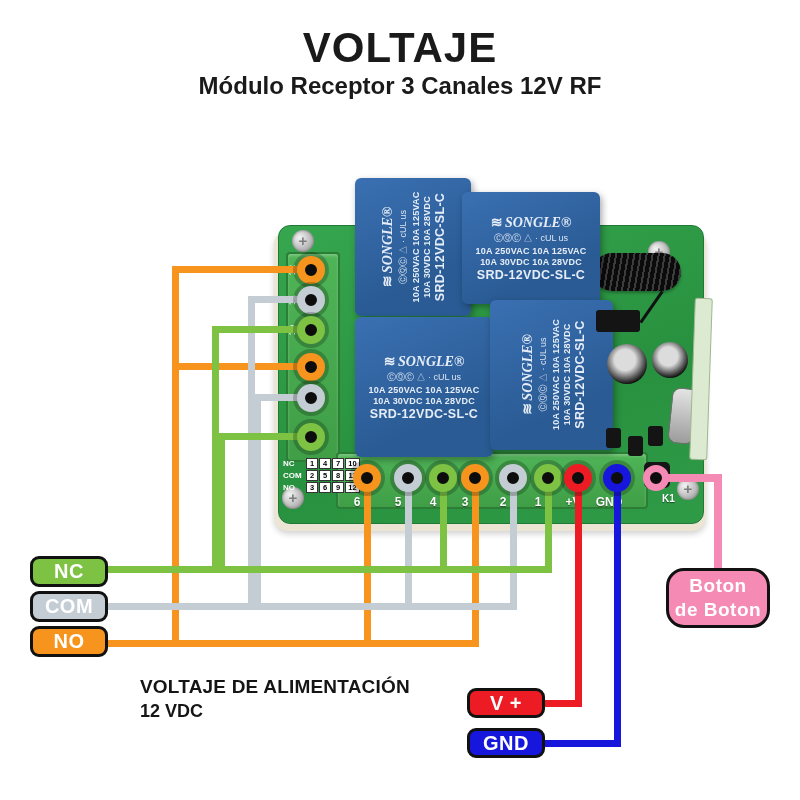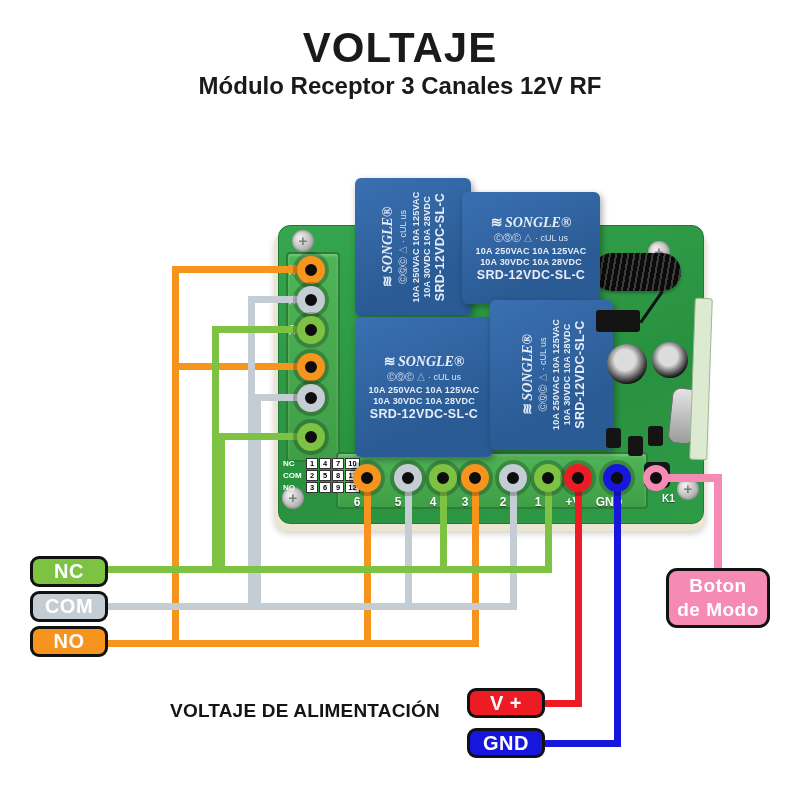--- a/index.html
+++ b/index.html
@@ -70,21 +70,21 @@
   .rg-o{border:8px solid var(--orange);} .rg-g{border:8px solid var(--gray);}
   .rg-n{border:8px solid var(--green);} .rg-r{border:8px solid var(--red);}
   .rg-b{border:8px solid var(--blue);}
   .ring-pink{position:absolute;left:643px;top:465px;width:26px;height:26px;border-radius:50%;
              background:#0d0d0d;border:7px solid var(--pink);box-sizing:border-box;}
   
   .tag{position:absolute;border:3.5px solid #111;border-radius:9px;color:#fff;font-weight:700;
        font-size:20px;display:flex;align-items:center;justify-content:center;
        letter-spacing:.5px;box-sizing:border-box;}
   .tag-mode{flex-direction:column;font-size:19px;line-height:1.25;border-radius:11px;}
-  .note{position:absolute;left:140px;top:700px;width:330px;text-align:center;color:#151515;}
+  .note{position:absolute;left:140px;top:676px;width:330px;text-align:left;color:#151515;}
   .note .l1{font-size:19px;font-weight:800;letter-spacing:.2px;}
   .note .l2{font-size:18px;font-weight:800;margin-top:3px;}
 </style>
 </head>
 <body>
 
 <div id="canvas">
 
   <div class="title">VOLTAJE</div>
   <div class="subtitle">Módulo Receptor 3 Canales 12V RF</div>
@@ -228,22 +228,23 @@
   <div class="ring rg-n" style="left:534px;top:464px;"></div>
   <div class="ring rg-r" style="left:564px;top:464px;"></div>
   <div class="ring rg-b" style="left:603px;top:464px;"></div>
   <div class="ring-pink"></div>
 
   <div class="tag" style="left:30px;top:556px;width:78px;height:31px;background:var(--green);">NC</div>
   <div class="tag" style="left:30px;top:591px;width:78px;height:31px;background:var(--gray);">COM</div>
   <div class="tag" style="left:30px;top:626px;width:78px;height:31px;background:var(--orange);">NO</div>
   <div class="tag" style="left:467px;top:688px;width:78px;height:30px;background:var(--red);">V +</div>
   <div class="tag" style="left:467px;top:728px;width:78px;height:30px;background:var(--blue);">GND</div>
-  <div class="tag tag-mode" style="left:666px;top:568px;width:104px;height:60px;background:var(--pink);">
+  <div class="tag tag-mode" style="left:666px;top:568px;width:104px;height:60px;background:var(--pink);border-radius:18px;">
     <div>Boton</div>
-    <div>de Modo</div>
+    <div>de Boton</div>
   </div>
 
   <div class="note">
     <div class="l1">VOLTAJE DE ALIMENTACIÓN</div>
+    <div class="l2">12 VDC</div>
   </div>
 
 </div>
 
 </body></html>

